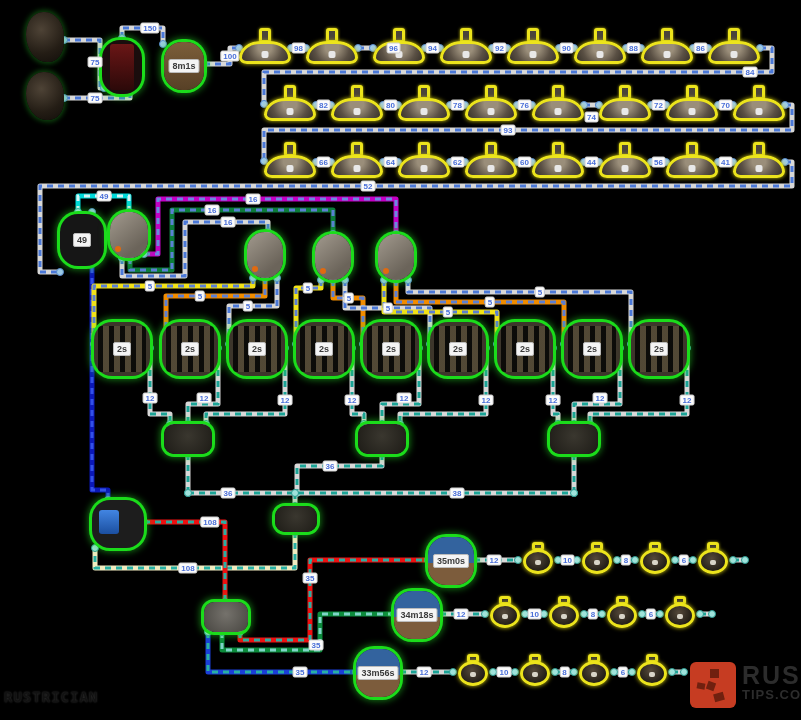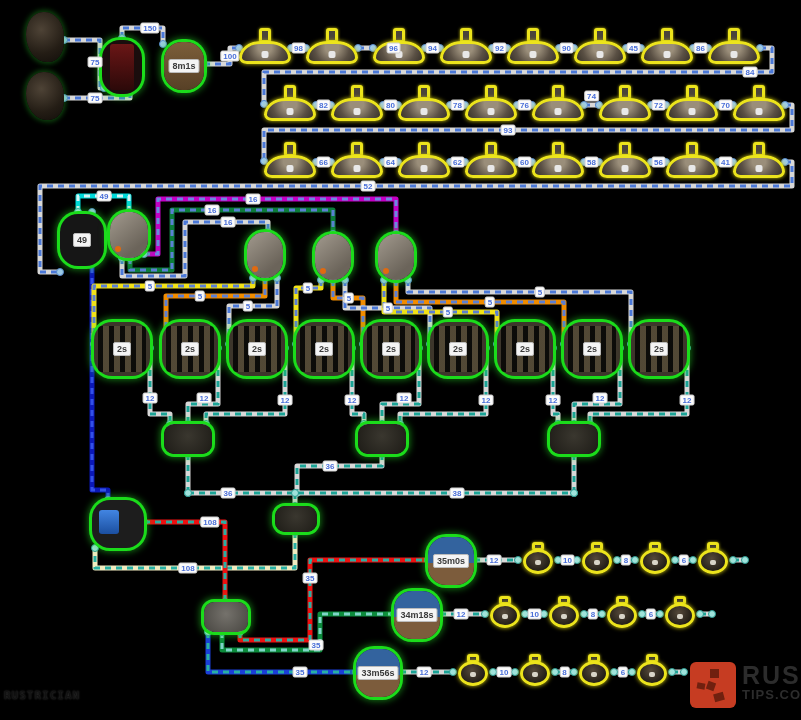--- a/index.html
+++ b/index.html
@@ -41,21 +41,21 @@
           box-shadow:0 0 4px #cfc70e;position:relative;}
   .cl-dome .spec{position:absolute;left:50%;top:7px;transform:translateX(-50%);width:7px;height:7px;
           background:#e8e8e8;border-radius:2px;}
   .sl-knob{width:12px;height:9px;margin:0 auto -2px auto;background:#3a352d;border:3px solid #ece41c;
           border-radius:3px;box-sizing:border-box;box-shadow:0 0 3px #cfc70e;}
   .sl-ball{width:30px;height:25px;margin:0 auto;background:radial-gradient(circle at 45% 35%,#55493a,#241f18 70%);
           border:3px solid #ece41c;box-sizing:border-box;border-radius:50%;box-shadow:0 0 4px #cfc70e;position:relative;}
   .sl-ball .spec{position:absolute;left:50%;top:8px;transform:translateX(-50%);width:6px;height:5px;
           background:#d8d4c8;border-radius:2px;}
   #watermark{position:absolute;left:4px;top:689px;z-index:4;font-family:"DejaVu Sans Mono",monospace;
-          font-size:11px;font-weight:bold;letter-spacing:1px;color:#121212;text-shadow:0 0 2px #3f3f3f;}
+          font-size:14px;font-weight:bold;letter-spacing:1px;color:#121212;text-shadow:0 0 2px #3f3f3f;}
   #logo{position:absolute;left:690px;top:662px;z-index:4;display:flex;align-items:flex-start;}
   #logo .box{width:46px;height:46px;border-radius:6px;position:relative;}
   #logo .g1,#logo .g2,#logo .g3{position:absolute;background:#70200f;}
   #logo .g1{left:20px;top:7px;width:9px;height:9px;}
   #logo .g2{left:17px;top:20px;width:8px;height:8px;transform:rotate(20deg);}
   #logo .g3{left:24px;top:31px;width:10px;height:8px;transform:rotate(-15deg);}
   #logo .g4{position:absolute;left:7px;top:21px;width:8px;height:6px;background:#70200f;transform:rotate(10deg);}
   #logo .txt{margin-left:6px;color:#2c2c2c;font-weight:900;}
   #logo .t1{font-size:25px;line-height:26px;letter-spacing:2px;}
   #logo .t2{font-size:13px;line-height:13px;letter-spacing:1px;}
@@ -703,34 +703,34 @@
       <div class="wlabel" style="left: 316px; top: 645px;">35</div>
       <div class="wlabel" style="left: 300px; top: 672px;">35</div>
       <div class="wlabel" style="left: 494px; top: 560px;">12</div>
       <div class="wlabel" style="left: 461px; top: 614px;">12</div>
       <div class="wlabel" style="left: 424px; top: 672px;">12</div>
       <div class="wlabel" style="left: 298.5px; top: 48px;">98</div>
       <div class="wlabel" style="left: 365.5px; top: 48px; margin-left: 28px;">96</div>
       <div class="wlabel" style="left: 432.5px; top: 48px;">94</div>
       <div class="wlabel" style="left: 499.5px; top: 48px;">92</div>
       <div class="wlabel" style="left: 566.5px; top: 48px;">90</div>
-      <div class="wlabel" style="left: 633.5px; top: 48px;">45</div>
+      <div class="wlabel" style="left: 633.5px; top: 48px;">88</div>
       <div class="wlabel" style="left: 700.5px; top: 48px;">86</div>
       <div class="wlabel" style="left: 323.5px; top: 105px;">82</div>
       <div class="wlabel" style="left: 390.5px; top: 105px;">80</div>
       <div class="wlabel" style="left: 457.5px; top: 105px;">78</div>
       <div class="wlabel" style="left: 524.5px; top: 105px;">76</div>
-      <div class="wlabel" style="left: 591.5px; top: 96px; font-family: Liberation Mono, monospace;">74</div>
+      <div class="wlabel" style="left: 591.5px; top: 117px;">74</div>
       <div class="wlabel" style="left: 658.5px; top: 105px;">72</div>
       <div class="wlabel" style="left: 725.5px; top: 105px;">70</div>
       <div class="wlabel" style="left: 323.5px; top: 162px;">66</div>
       <div class="wlabel" style="left: 390.5px; top: 162px;">64</div>
       <div class="wlabel" style="left: 457.5px; top: 162px;">62</div>
       <div class="wlabel" style="left: 524.5px; top: 162px;">60</div>
-      <div class="wlabel" style="left: 591.5px; top: 162px;">58</div>
+      <div class="wlabel" style="left: 591.5px; top: 162px;">44</div>
       <div class="wlabel" style="left: 658.5px; top: 162px;">56</div>
       <div class="wlabel" style="left: 725.5px; top: 162px;">41</div>
       <div class="wlabel" style="left: 567.5px; top: 560px;">10</div>
       <div class="wlabel" style="left: 626px; top: 560px;">8</div>
       <div class="wlabel" style="left: 684px; top: 560px;">6</div>
       <div class="wlabel" style="left: 534.5px; top: 614px;">10</div>
       <div class="wlabel" style="left: 593px; top: 614px;">8</div>
       <div class="wlabel" style="left: 651px; top: 614px;">6</div>
       <div class="wlabel" style="left: 504px; top: 672px;">10</div>
       <div class="wlabel" style="left: 564.5px; top: 672px;">8</div>

